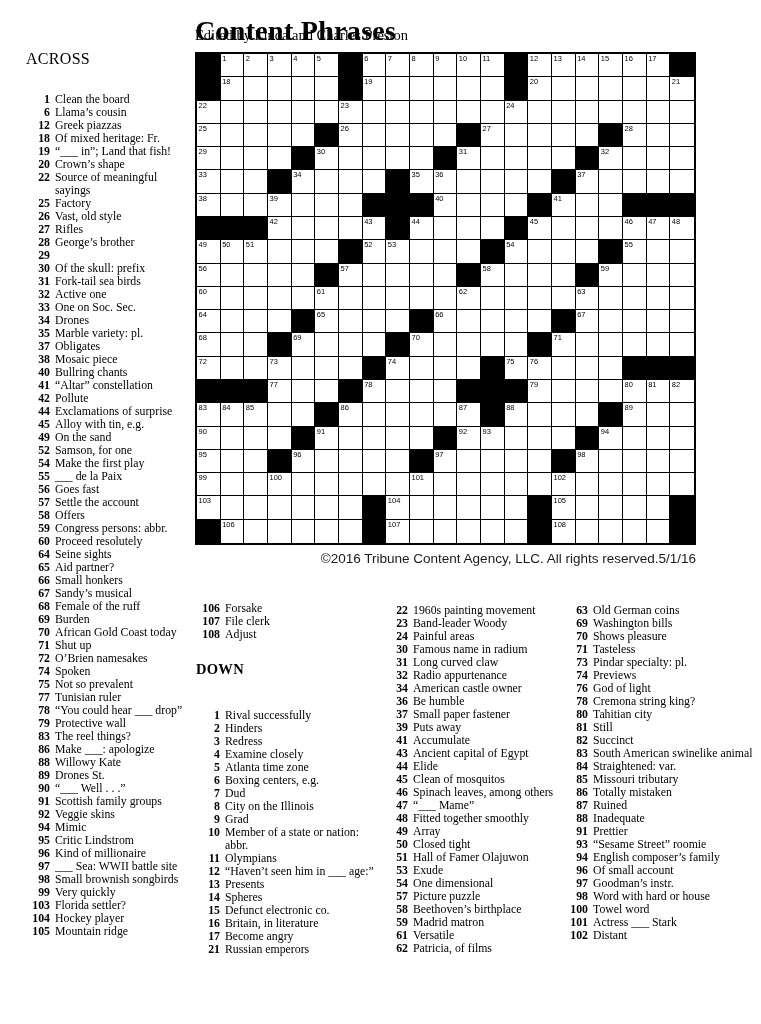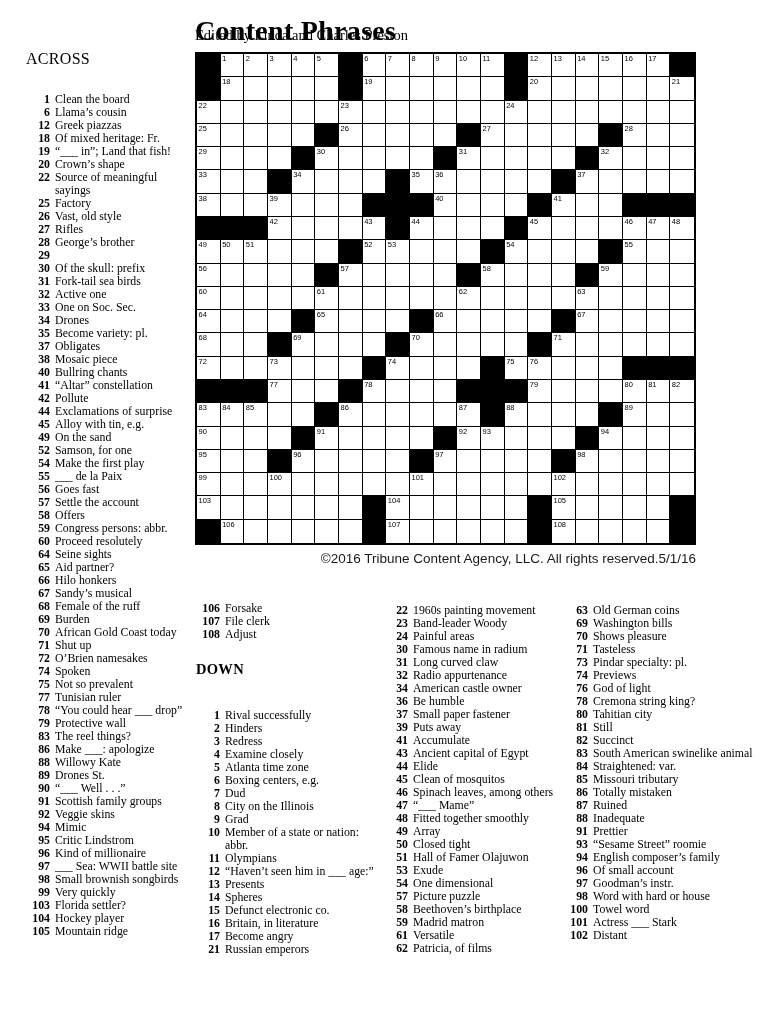--- a/index.html
+++ b/index.html
@@ -100,21 +100,21 @@
       <div class="clue">
         <span class="cnum">33</span>
         <span class="ctext">One on Soc. Sec.</span>
       </div>
       <div class="clue">
         <span class="cnum">34</span>
         <span class="ctext">Drones</span>
       </div>
       <div class="clue">
         <span class="cnum">35</span>
-        <span class="ctext">Become variety: pl.</span>
+        <span class="ctext">Marble variety: pl.</span>
       </div>
       <div class="clue">
         <span class="cnum">37</span>
         <span class="ctext">Obligates</span>
       </div>
       <div class="clue">
         <span class="cnum">38</span>
         <span class="ctext">Mosaic piece</span>
       </div>
       <div class="clue">
@@ -176,21 +176,21 @@
       <div class="clue">
         <span class="cnum">64</span>
         <span class="ctext">Seine sights</span>
       </div>
       <div class="clue">
         <span class="cnum">65</span>
         <span class="ctext">Aid partner?</span>
       </div>
       <div class="clue">
         <span class="cnum">66</span>
-        <span class="ctext">Hilo honkers</span>
+        <span class="ctext">Small honkers</span>
       </div>
       <div class="clue">
         <span class="cnum">67</span>
         <span class="ctext">Sandy’s musical</span>
       </div>
       <div class="clue">
         <span class="cnum">68</span>
         <span class="ctext">Female of the ruff</span>
       </div>
       <div class="clue">

